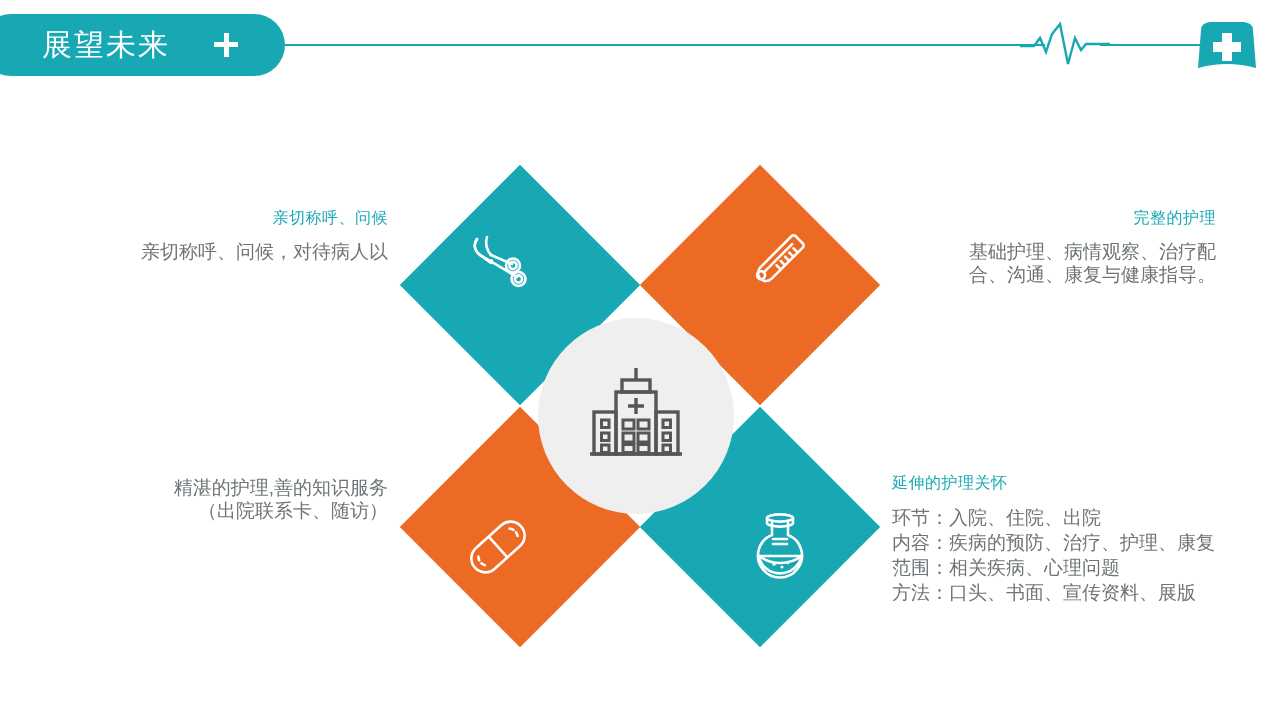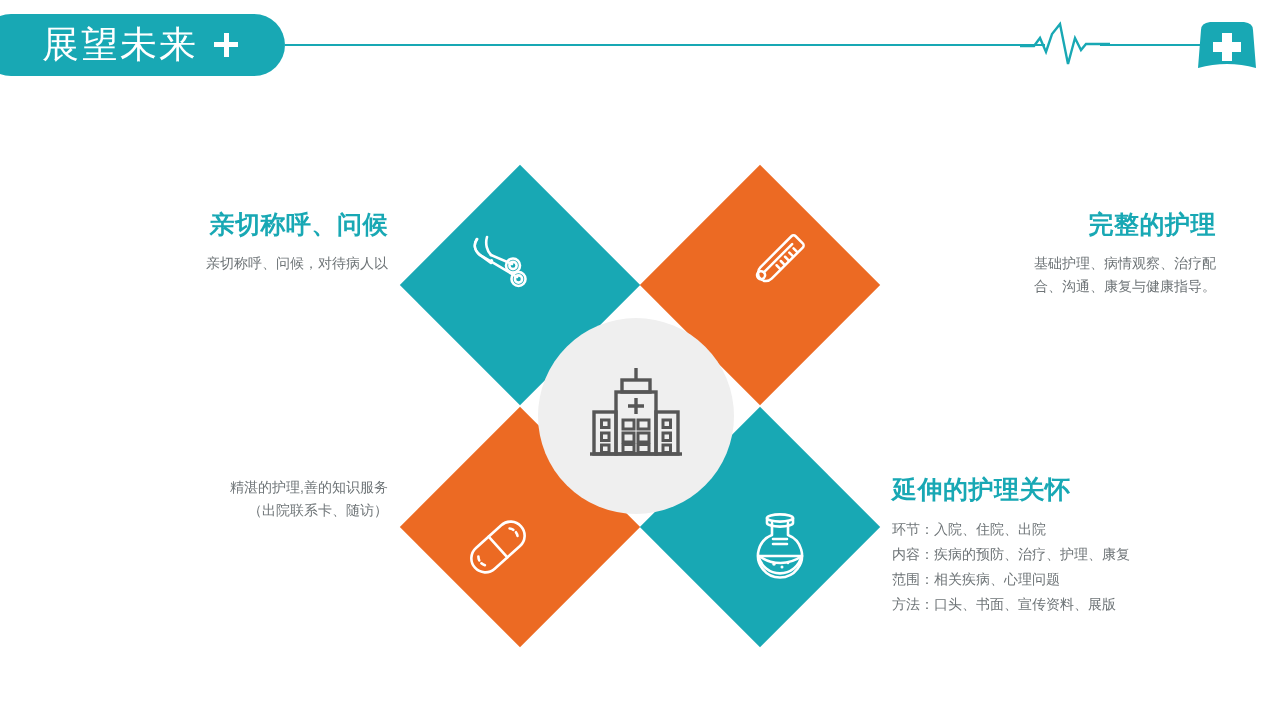--- a/index.html
+++ b/index.html
@@ -31,21 +31,21 @@
     left: -20px; top: 14px;
     width: 305px; height: 62px;
     background: #18A8B4;
     border-radius: 31px;
     display: flex;
     align-items: center;
     padding-left: 62px;
   }
   #header-title {
     color: #ffffff;
-    font-size: 37px;
+    font-size: 30px;
     letter-spacing: 2px;
     font-weight: 400;
     white-space: nowrap;
   }
   #header-plus {
     position: absolute;
     left: 234px; top: 50%;
     transform: translateY(-50%);
     width: 24px; height: 24px;
   }
@@ -117,29 +117,29 @@
     background: #EFEFEF;
     display: flex;
     align-items: center;
     justify-content: center;
   }
 
   
   .text-block { position: absolute; }
   .tb-title {
     color: #18A8B4;
-    font-weight: bold;
-    font-size: 25px;
+    font-weight: normal;
+    font-size: 16px;
     letter-spacing: 0.5px;
     margin-bottom: 11px;
     white-space: nowrap;
   }
   .tb-body {
     color: #6E7477;
-    font-size: 14px;
+    font-size: 19px;
     line-height: 23px;
   }
   .tb-body p { white-space: nowrap; }
 
   #block-tl { left: 120px; top: 208px; width: 268px; text-align: right; }
   #block-bl { left: 120px; top: 476px; width: 268px; text-align: right; }
   #block-tr { left: 916px; top: 208px; width: 300px; text-align: right; }
   #block-br { left: 892px; top: 473px; width: 300px; text-align: left; }
 
   #block-br .tb-body { line-height: 25px; }

